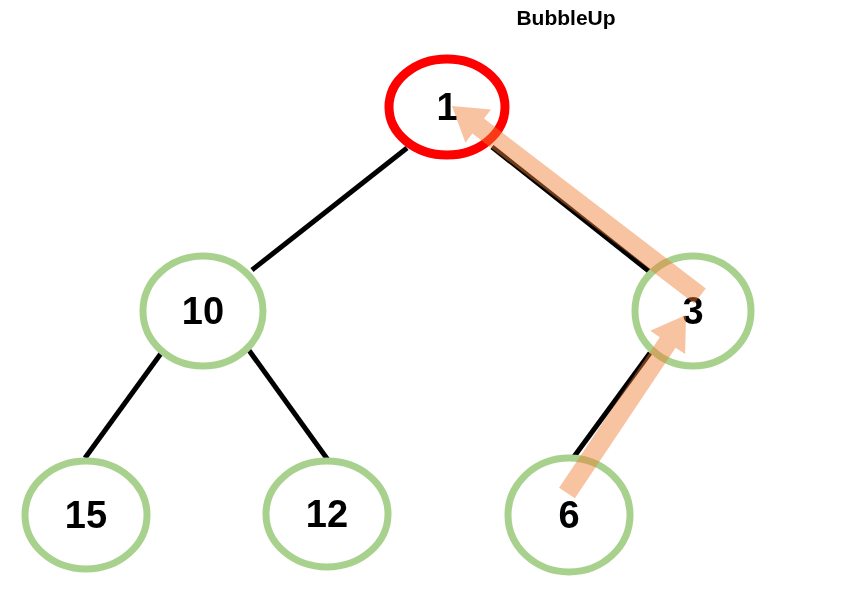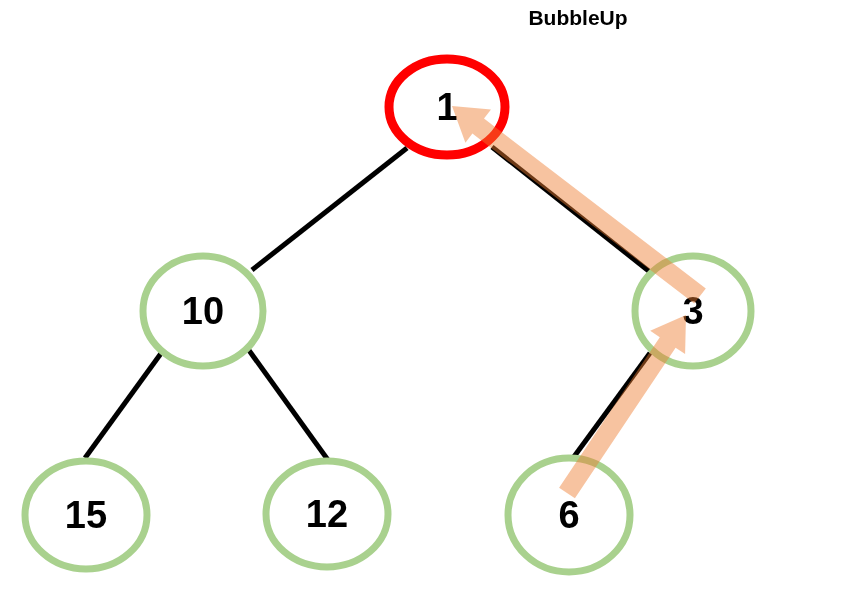--- a/index.html
+++ b/index.html
@@ -7,21 +7,21 @@
     position: relative;
     width: 868px;
     height: 590px;
     background: #ffffff;
     overflow: hidden;
     font-family: "Liberation Sans", sans-serif;
   }
   #diagram-title {
     position: absolute;
     top: 6px;
-    left: 578px;
+    left: 566px;
     transform: translateX(-50%);
     font-weight: bold;
     font-size: 21px;
     color: #000000;
     white-space: nowrap;
   }
   #tree-svg { position: absolute; top: 0; left: 0; }
   .node-label {
     font-family: "Liberation Sans", sans-serif;
     font-weight: bold;

